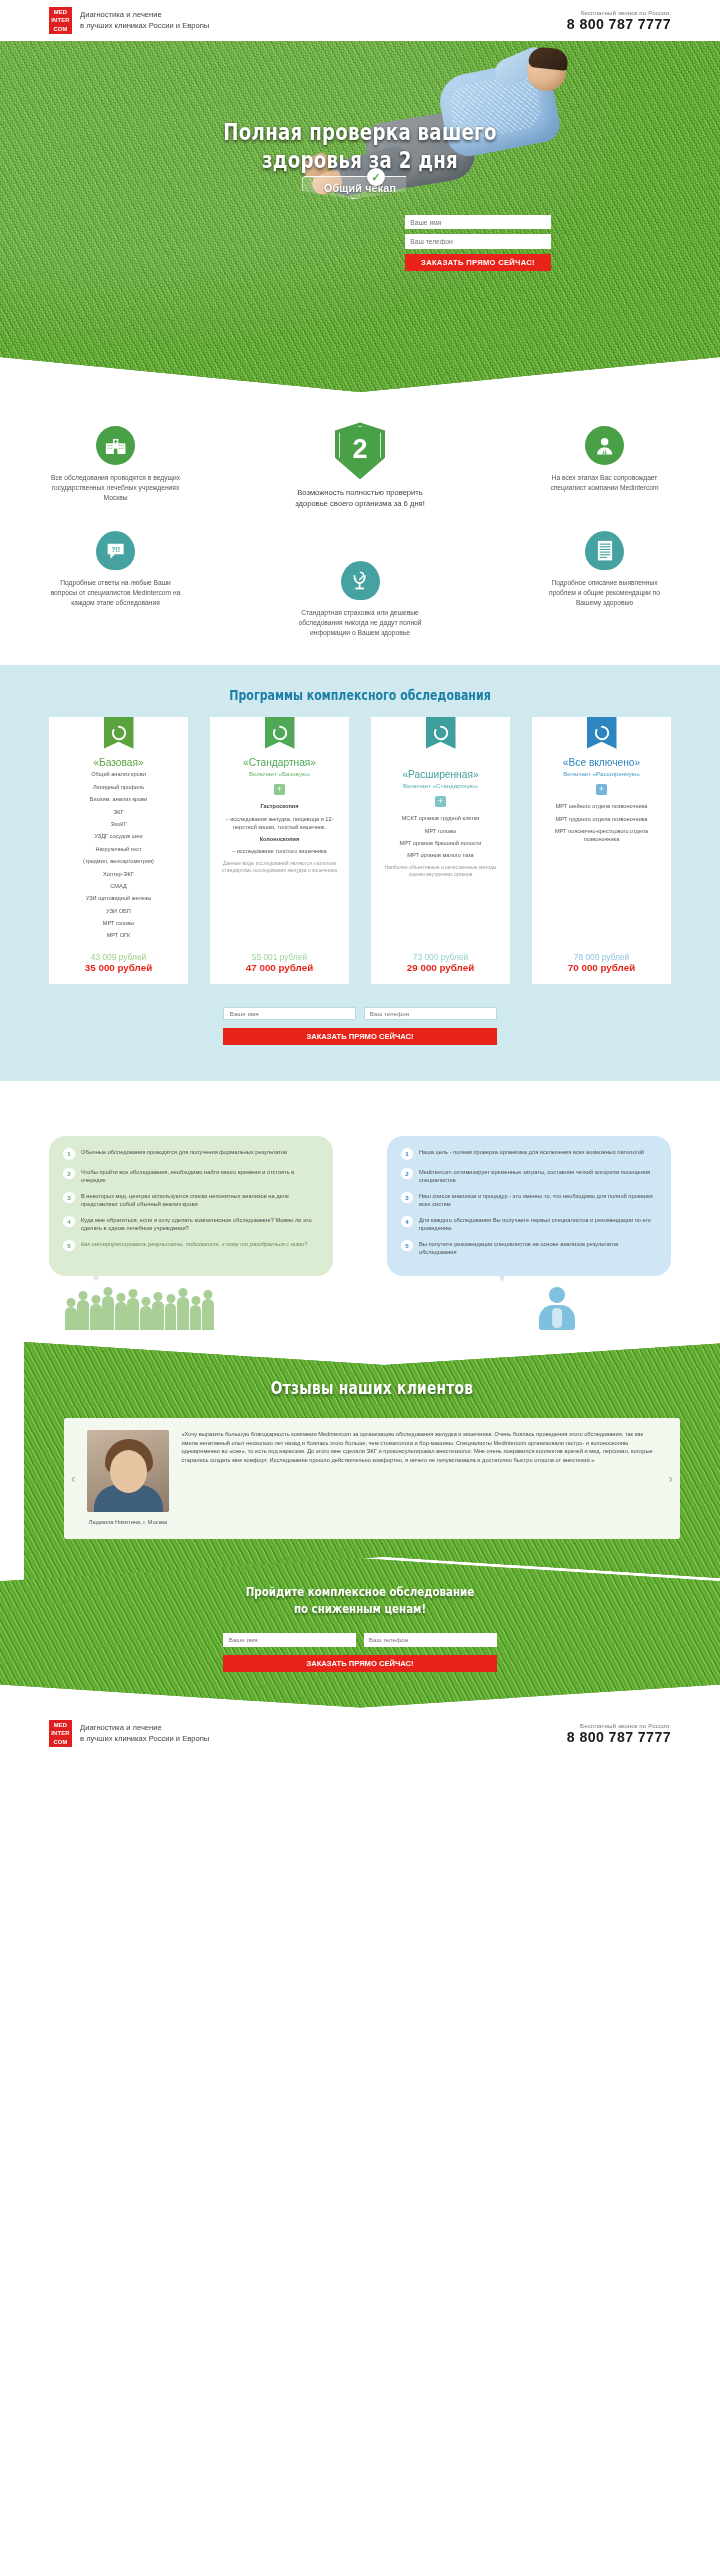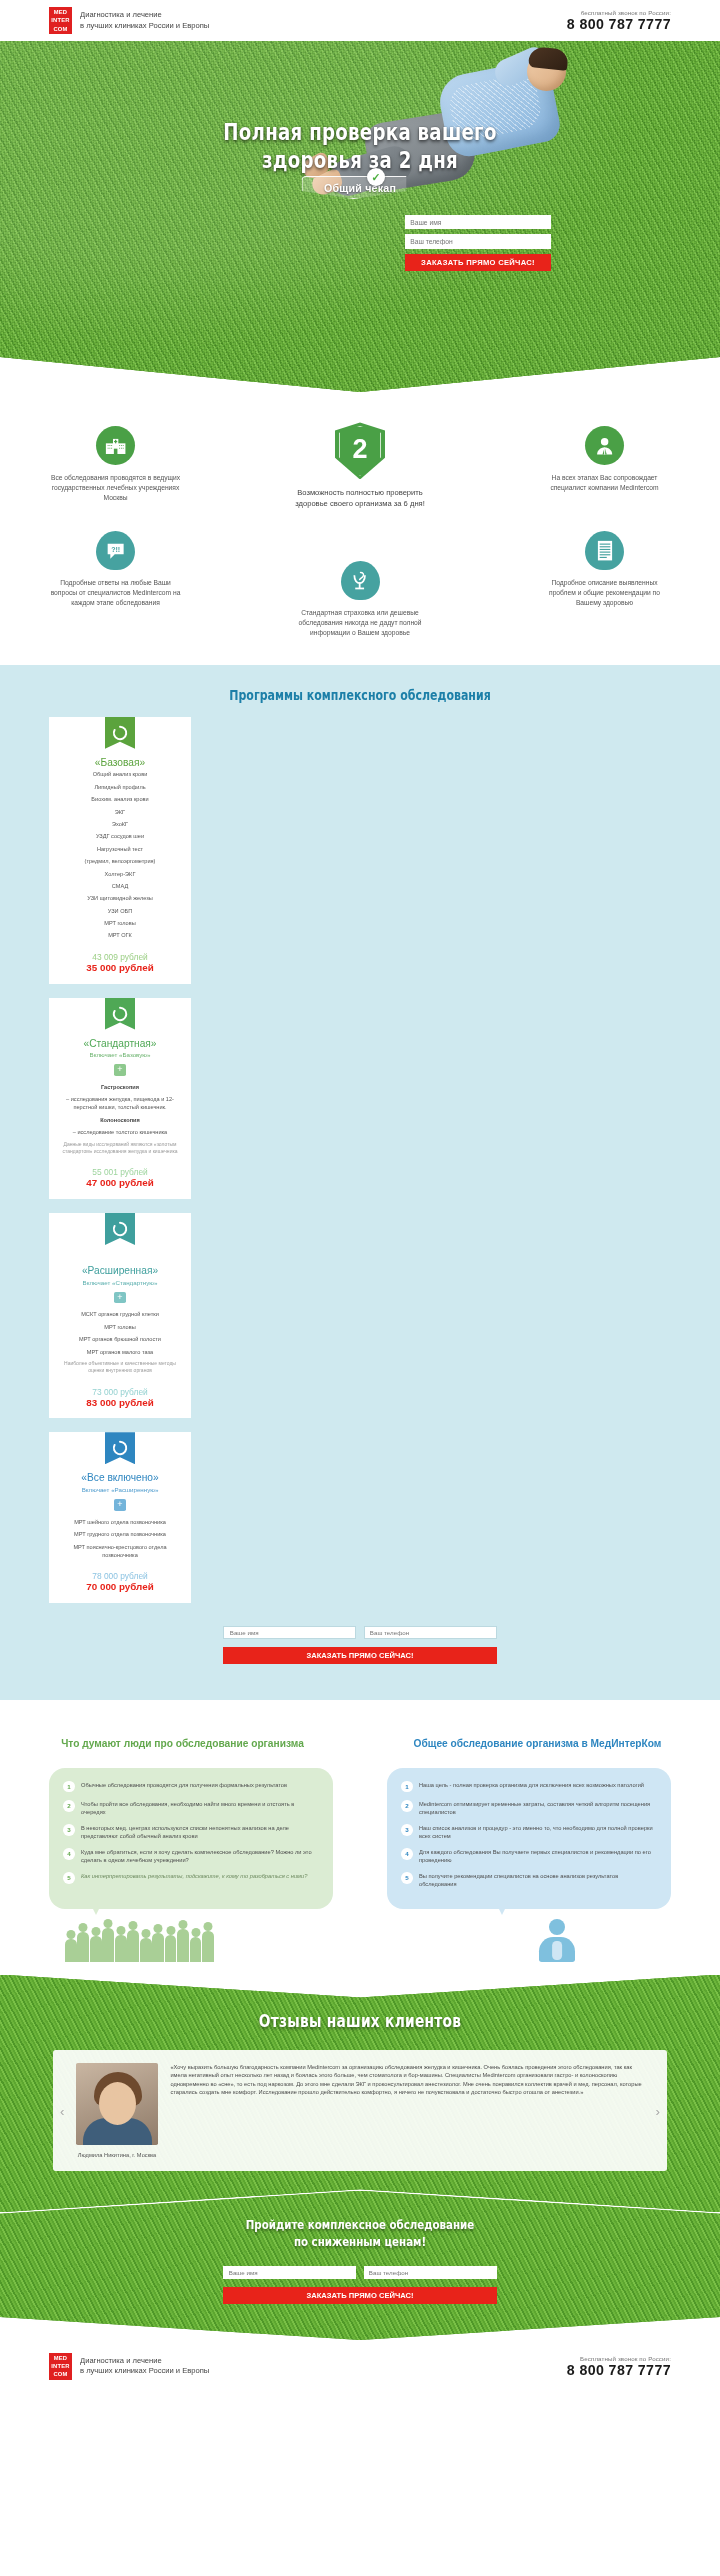--- a/index.html
+++ b/index.html
@@ -94,21 +94,21 @@
      clip-path:polygon(50% 0,100% 14%,100% 62%,50% 100%,0 62%,0 14%);}
   .shield b{color:#fff;font-size:27px;line-height:27px;font-weight:bold;position:relative;margin-top:-3.6px;}
   .shield-txt{font-size:7.6px;line-height:10.7px;color:#444;}
   .ben-row2{display:flex;justify-content:space-between;align-items:flex-start;margin-top:21.3px;}
   .ben-center-low{width:133px;text-align:center;margin-top:30px;}
 
   
   .programs{background:#cfe9ef;padding:23px 0 36px;position:relative;}
   .prog-title{text-align:center;font-size:13.3px;font-weight:bold;color:#1c7fa8;margin-bottom:14.2px;
      font-family:"DejaVu Sans Condensed","Liberation Sans Narrow","Liberation Sans",sans-serif;transform:scaleX(.92);}
-  .cards{display:flex;justify-content:center;gap:14px;padding:0 49px;align-items:stretch;flex-direction:column;}
+  .cards{display:flex;justify-content:center;gap:22px;padding:0 49px;align-items:stretch;}
   .card{width:142px;background:#fff;padding:0 8px 10.7px;position:relative;display:flex;flex-direction:column;}
   .ribbon{width:30px;height:32px;margin:0 auto 8px;display:flex;align-items:center;justify-content:center;
      -webkit-clip-path:polygon(0 0,30px 0,30px 32px,15px 25px,0 32px);
      clip-path:polygon(0 0,30px 0,30px 32px,15px 25px,0 32px);}
   .ribbon svg{display:block;}
   .card-name{text-align:center;font-size:10.2px;margin-bottom:2.7px;}
   .card-sub{text-align:center;font-size:6.2px;margin-bottom:6.2px;}
   .plus{width:11.6px;height:11.6px;border-radius:1.8px;margin:0 auto 7.1px;color:#fff;font-size:9px;line-height:11.6px;text-align:center;}
   .card-list{font-size:5.6px;line-height:8px;text-align:center;color:#555;flex:1;}
   .card-list p{margin-bottom:4.4px;}
@@ -150,27 +150,27 @@
   .crowd{display:flex;justify-content:space-between;padding:10.7px 49px 0;align-items:flex-end;}
   .crowd-l{display:flex;align-items:flex-end;gap:0.9px;margin-left:16px;}
   .pp{width:11.6px;background:#a9cf96;border-radius:5.3px 5.3px 0 0;position:relative;}
   .pp:before{content:"";position:absolute;left:50%;transform:translateX(-50%);top:-9px;width:9px;height:9px;border-radius:50%;background:#a9cf96;}
   .doc{width:36px;margin-right:96px;text-align:center;}
   .doc-h{width:16px;height:16px;border-radius:50%;background:#7fc0de;margin:0 auto;}
   .doc-b{width:36px;height:25px;background:#7fc0de;border-radius:14.2px 14.2px 2.7px 2.7px;margin-top:1.8px;position:relative;}
   .doc-b:after{content:"";position:absolute;left:50%;transform:translateX(-50%);top:3.6px;width:9.8px;height:19.6px;background:#cfe6f4;border-radius:4.4px;}
 
   
-  .reviews{position:relative;padding:36px 53px 41px;margin-top:12.4px;
+  .reviews{position:relative;padding:36px 40px 41px;margin-top:12.4px;
      background:
        repeating-linear-gradient(62deg,#6bb43a 0 1.8px,#5ca62f 1.8px 3.6px,#79c046 3.6px 5.3px,#4f9828 5.3px 7.1px),
        repeating-linear-gradient(-48deg,rgba(110,180,60,.55) 0 2.7px,rgba(70,140,35,.55) 2.7px 5.3px),
        linear-gradient(#63ab33,#4e9227);
      -webkit-clip-path:polygon(0 0,360px 23px,720px 0,720px 100%,360px calc(100% - 23px),0 100%);
-     clip-path:polygon(0 0,360px 23px,720px 0,720px 100%,360px calc(100% - 23px),0 100%);}
+     clip-path:polygon(0 0,360px 23px,720px 0,720px 100%,360px calc(100% - 23px),0 100%);margin-left:24px;}
   .rev-title{text-align:center;font-size:17px;font-weight:bold;color:#fff;letter-spacing:0.3px;margin-bottom:19.6px;
      text-shadow:0 1.8px 3.6px rgba(0,0,0,.45);
      font-family:"DejaVu Sans Condensed","Liberation Sans Narrow","Liberation Sans",sans-serif;transform:scaleX(.9);}
   .rev-card{background:rgba(255,255,255,.92);border-radius:2.7px;padding:12.4px 23px;display:flex;gap:12.4px;align-items:flex-start;position:relative;}
   .arr{position:absolute;top:50%;transform:translateY(-50%);color:#a9a9a9;font-size:13.3px;cursor:pointer;user-select:none;}
   .arr.l{left:7.1px;} .arr.r{right:7.1px;}
   .rev-photo{flex:0 0 82px;}
   .ph{width:82px;height:82px;background:linear-gradient(160deg,#c9b6a2,#8e7a68);border-radius:1.8px;position:relative;overflow:hidden;}
   .ph-face{position:absolute;left:23px;top:19.6px;width:37px;height:43px;border-radius:50%;background:#e8c5a2;}
   .ph-hair{position:absolute;left:18px;top:9px;width:48px;height:34px;border-radius:24px 24px 9px 9px;background:#6e4a2e;}
@@ -401,21 +401,21 @@
         <div class="card-sub">Включает «Стандартную»</div>
         <div class="plus">+</div>
         <div class="card-list">
           <p>МСКТ органов грудной клетки</p>
           <p>МРТ головы</p>
           <p>МРТ органов брюшной полости</p>
           <p>МРТ органов малого таза</p>
           <p class="note">Наиболее объективные и качественные методы оценки внутренних органов</p>
         </div>
         <div class="price-old">73 000 рублей</div>
-        <div class="price-new">83 000 рублей</div>
+        <div class="price-new">29 000 рублей</div>
       </div>
 
       <div class="card c4">
         <div class="ribbon">
           <svg width="16" height="16" viewBox="0 0 18 18">
               <path d="M9 2a7 7 0 1 1-6.1 3.6" stroke="#fff" stroke-width="2.2" fill="none" stroke-linecap="round"></path>
             </svg>
         </div>
         <div class="card-name">«Все включено»</div>
         <div class="card-sub">Включает «Расширенную»</div>
@@ -431,24 +431,20 @@
     </div>
 
     <form class="prog-form">
       <input type="text" placeholder="Ваше имя" style="">
       <input type="text" placeholder="Ваш телефон" style="">
     </form>
     <button class="prog-cta">ЗАКАЗАТЬ ПРЯМО СЕЙЧАС!</button>
   </div>
 
   <div class="opinions">
-    <div class="op-heads">
-      <div class="op-head l">Что думают люди про обследование организма</div>
-      <div class="op-head r">Общее обследование организма в МедИнтерКом</div>
-    </div>
 
     <div class="op-cols">
       <div class="bubble l">
         <div class="bitem">
             <div class="bnum">1</div>
             <div class="btxt">Обычные обследования проводятся для получения формальных результатов</div>
           </div>
         <div class="bitem">
             <div class="bnum">2</div>
             <div class="btxt">Чтобы пройти все обследования, необходимо найти много времени и отстоять в очередях</div>

